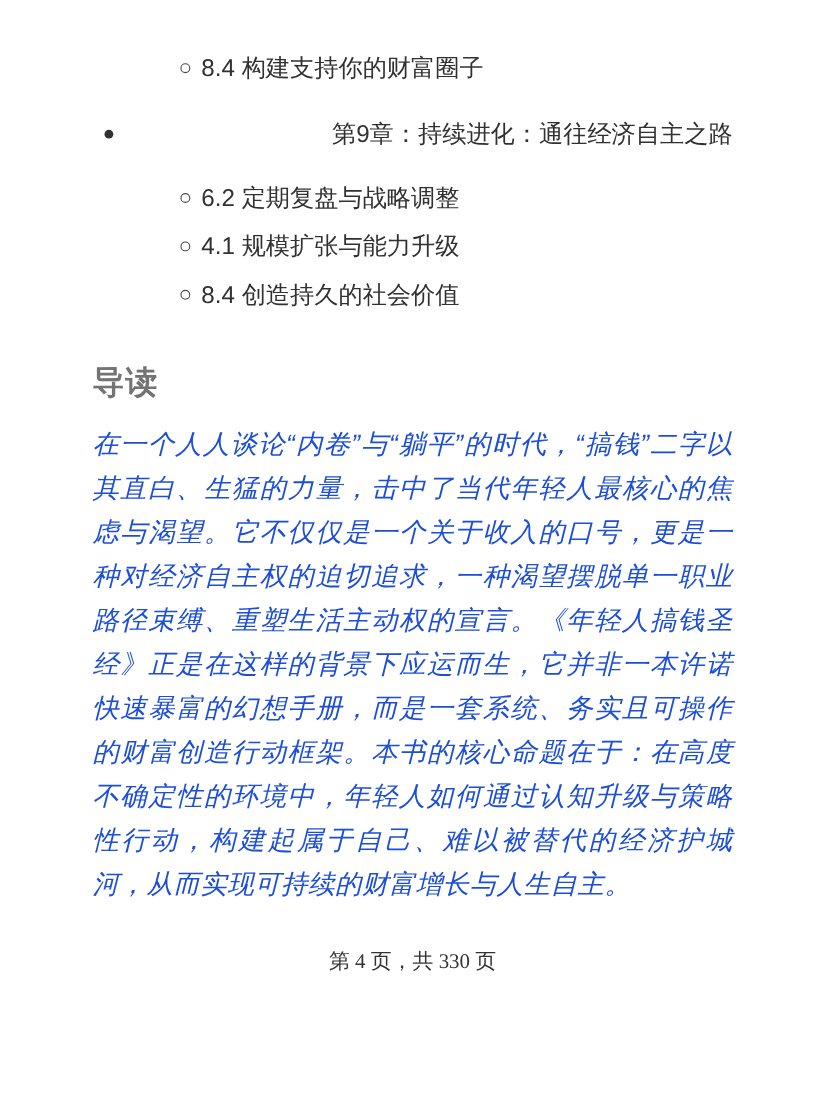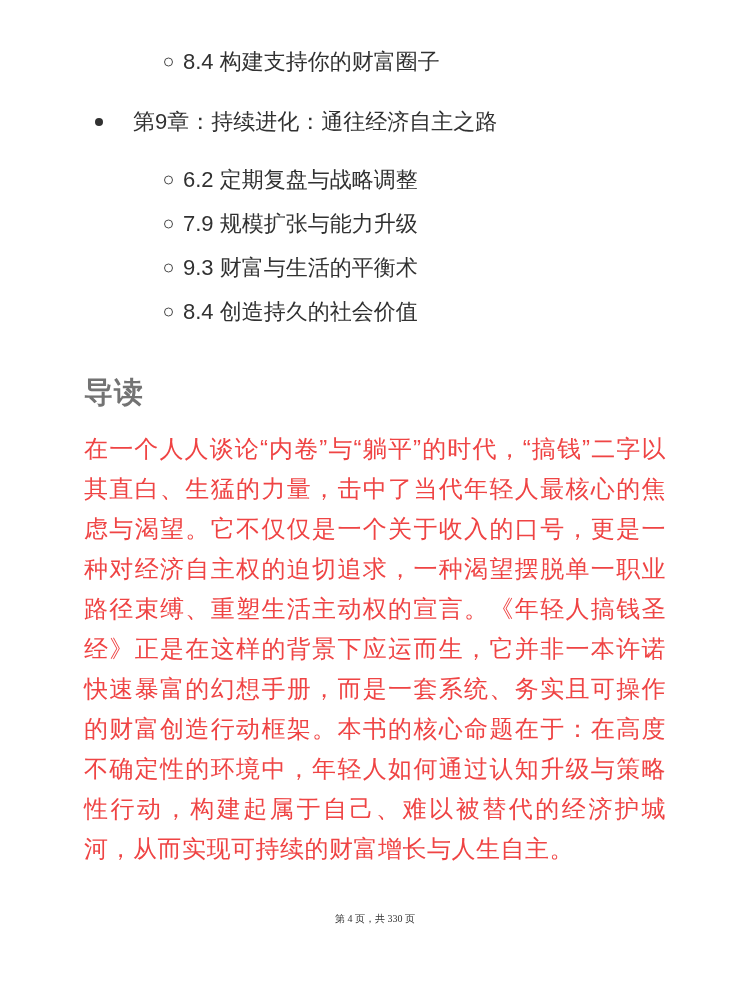--- a/index.html
+++ b/index.html
@@ -14,21 +14,21 @@
     padding: 47px 84px 0 84px;
     position: relative;
   }
   ul.toc { list-style: none; }
   .toc-item {
     position: relative;
     font-size: 22px;
     line-height: 30px;
     white-space: nowrap;
   }
-  .toc-item.level1 { padding-left: 49px; margin-bottom: 28px; }
+  .toc-item.level1 { padding-left: 49px; margin-bottom: 28px; text-align: right; }
   .toc-item.level2 { padding-left: 99px; margin-bottom: 14px; }
   .toc-item.orphan { margin-bottom: 30px; }
   .bullet {
     position: absolute;
     top: 50%;
     transform: translateY(-50%);
     border-radius: 50%;
     display: inline-block;
   }
   .bullet.disc {
@@ -49,27 +49,28 @@
     font-weight: bold;
     letter-spacing: 1px;
   }
   p.body-paragraph {
     margin-top: 20px;
     font-size: 24px;
     line-height: 40px;
     text-align: justify;
     text-justify: inter-ideograph;
     letter-spacing: 0.5px;
-    color: #ef4444;
+    color: #1d4ed8;
+    font-style: italic;
   }
   .page-footer {
     margin-top: 40px;
     text-align: center;
     font-family: "Liberation Serif", "DejaVu Serif", serif;
-    font-size: 10px;
+    font-size: 19px;
     line-height: 20px;
     color: #333333;
   }
 </style>
 </head>
 <body>
 
 <div class="page">
 
   <ul class="toc">
@@ -83,25 +84,21 @@
     <li class="toc-item level1">
       <span class="bullet disc"></span>
       <span>第9章：持续进化：通往经济自主之路</span>
     </li>
     <li class="toc-item level2">
       <span class="bullet circ"></span>
       <span>6.2 定期复盘与战略调整</span>
     </li>
     <li class="toc-item level2">
       <span class="bullet circ"></span>
-      <span>7.9 规模扩张与能力升级</span>
-    </li>
-    <li class="toc-item level2">
-      <span class="bullet circ"></span>
-      <span>9.3 财富与生活的平衡术</span>
+      <span>4.1 规模扩张与能力升级</span>
     </li>
     <li class="toc-item level2">
       <span class="bullet circ"></span>
       <span>8.4 创造持久的社会价值</span>
     </li>
   </ul>
 
   <h2 class="section-heading" style="color: #737373;">导读</h2>
 
   <p class="body-paragraph">在一个人人谈论“内卷”与“躺平”的时代，“搞钱”二字以其直白、生猛的力量，击中了当代年轻人最核心的焦虑与渴望。它不仅仅是一个关于收入的口号，更是一种对经济自主权的迫切追求，一种渴望摆脱单一职业路径束缚、重塑生活主动权的宣言。《年轻人搞钱圣经》正是在这样的背景下应运而生，它并非一本许诺快速暴富的幻想手册，而是一套系统、务实且可操作的财富创造行动框架。本书的核心命题在于：在高度不确定性的环境中，年轻人如何通过认知升级与策略性行动，构建起属于自己、难以被替代的经济护城河，从而实现可持续的财富增长与人生自主。</p>

